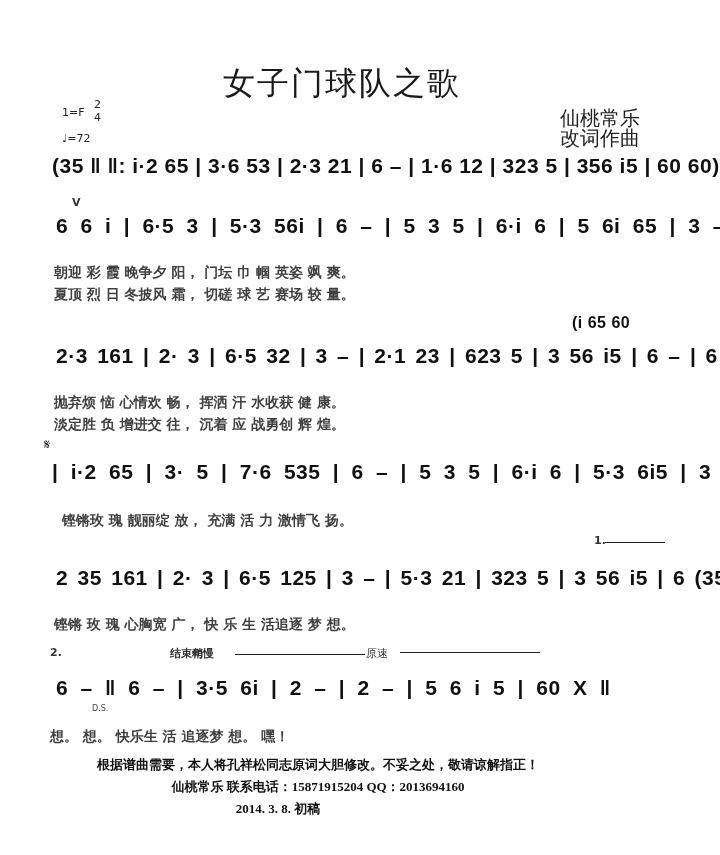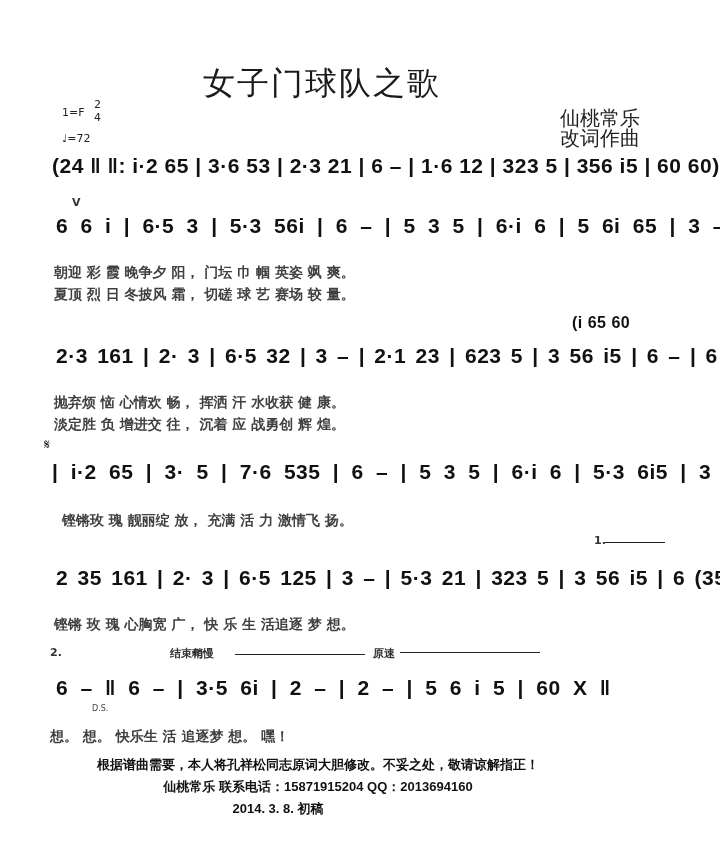--- a/index.html
+++ b/index.html
@@ -1,45 +1,45 @@
 <!DOCTYPE html>
 <html><head>
 <meta charset="utf-8">
 <style>
   html, body { margin: 0; padding: 0; background: #ffffff; }
   body { width: 720px; height: 855px; position: relative; overflow: hidden; color: #111; font-family: "DejaVu Sans", sans-serif; }
   .abs { position: absolute; white-space: nowrap; }
-  .title { left: 0; width: 644px; top: 62px; text-align: center; font-size: 32px; letter-spacing: 2px; color: #1a1a1a; }
+  .title { left: 0; width: 644px; top: 62px; text-align: center; font-size: 32px; letter-spacing: 2px; color: #1a1a1a; padding-left: 20px; }
   .meta { font-family: "DejaVu Sans", sans-serif; font-size: 11px; color: #222; }
   .composer { font-size: 20px; line-height: 20px; color: #222; }
   .staff { font-family: "Liberation Sans", sans-serif; font-weight: bold; font-size: 21px; letter-spacing: 0.5px; color: #111; }
   .lyric { font-family: "DejaVu Sans", sans-serif; font-weight: bold; font-size: 14px; color: #404040; }
   .small { font-size: 11px; font-family: "DejaVu Sans", sans-serif; color: #333; }
-  .footer { font-family: Liberation Sans, sans-serif; font-weight: bold; font-size: 13px; color: #111; left: 0; width: 636px; text-align: center; }
+  .footer { font-family: Liberation Serif, serif; font-weight: bold; font-size: 13px; color: #111; left: 0; width: 636px; text-align: center; }
   .line-h { position: absolute; border-top: 1.2px solid #222; }
 </style>
 </head>
 <body>
 
 <div class="abs title">女子门球队之歌</div>
 
 <div class="abs meta" style="left:62px; top:106px;">1=F</div>
 <div class="abs meta" style="left:94px; top:98px; text-align:center; line-height:13px;">
   <div>2</div>
   <div>4</div>
 </div>
 <div class="abs meta" style="left:62px; top:132px;">♩=72</div>
 
 <div class="abs composer" style="left:560px; top:108px;">
   <div>仙桃常乐</div>
   <div>改词作曲</div>
 </div>
 
 <div class="abs staff" style="left:52px; top:154px;">
-  <span>(24</span><span class="bar"> ‖</span>
+  <span>(35</span><span class="bar"> ‖</span>
   <span>‖: i·2 65</span> |
   <span>3·6 53</span> |
   <span>2·3 21</span> |
   <span>6 –</span> |
   <span>1·6 12</span> |
   <span>323 5</span> |
   <span>356 i5</span> |
   <span>60 60)</span>
 </div>
 
@@ -96,21 +96,21 @@
   <span>323 5</span> |
   <span>3 56 i5</span> |
   <span>6 (35 :‖</span>
 </div>
 <div class="abs lyric" style="left:54px; top:616px;">铿锵  玫  瑰  心胸宽  广， 快  乐  生  活追逐  梦  想。</div>
 
 <div class="abs small" style="left:50px; top:646px; font-weight:bold;">2.</div>
 <div class="abs small" style="left:130px; top:646px; font-weight:bold;padding-left:40px;">结束句</div>
 <div class="abs small" style="left:192px; top:646px; font-weight:bold;">稍慢</div>
 <div class="line-h" style="left:235px; top:654px; width:130px;"></div>
-<div class="abs small" style="left:366px; top:646px; font-weight:bold;margin-left:7px;">原速</div>
+<div class="abs small" style="left:366px; top:646px; font-weight:normal;">原速</div>
 <div class="line-h" style="left:400px; top:652px; width:140px;"></div>
 <div class="abs staff" style="left:56px; top:676px; word-spacing:6px;">
   <span>6 –</span> ‖
   <span>6 –</span> |
   <span>3·5 6i</span> |
   <span>2 –</span> |
   <span>2 –</span> |
   <span>5 6 i 5</span> |
   <span>60 X</span> ‖
 </div>

